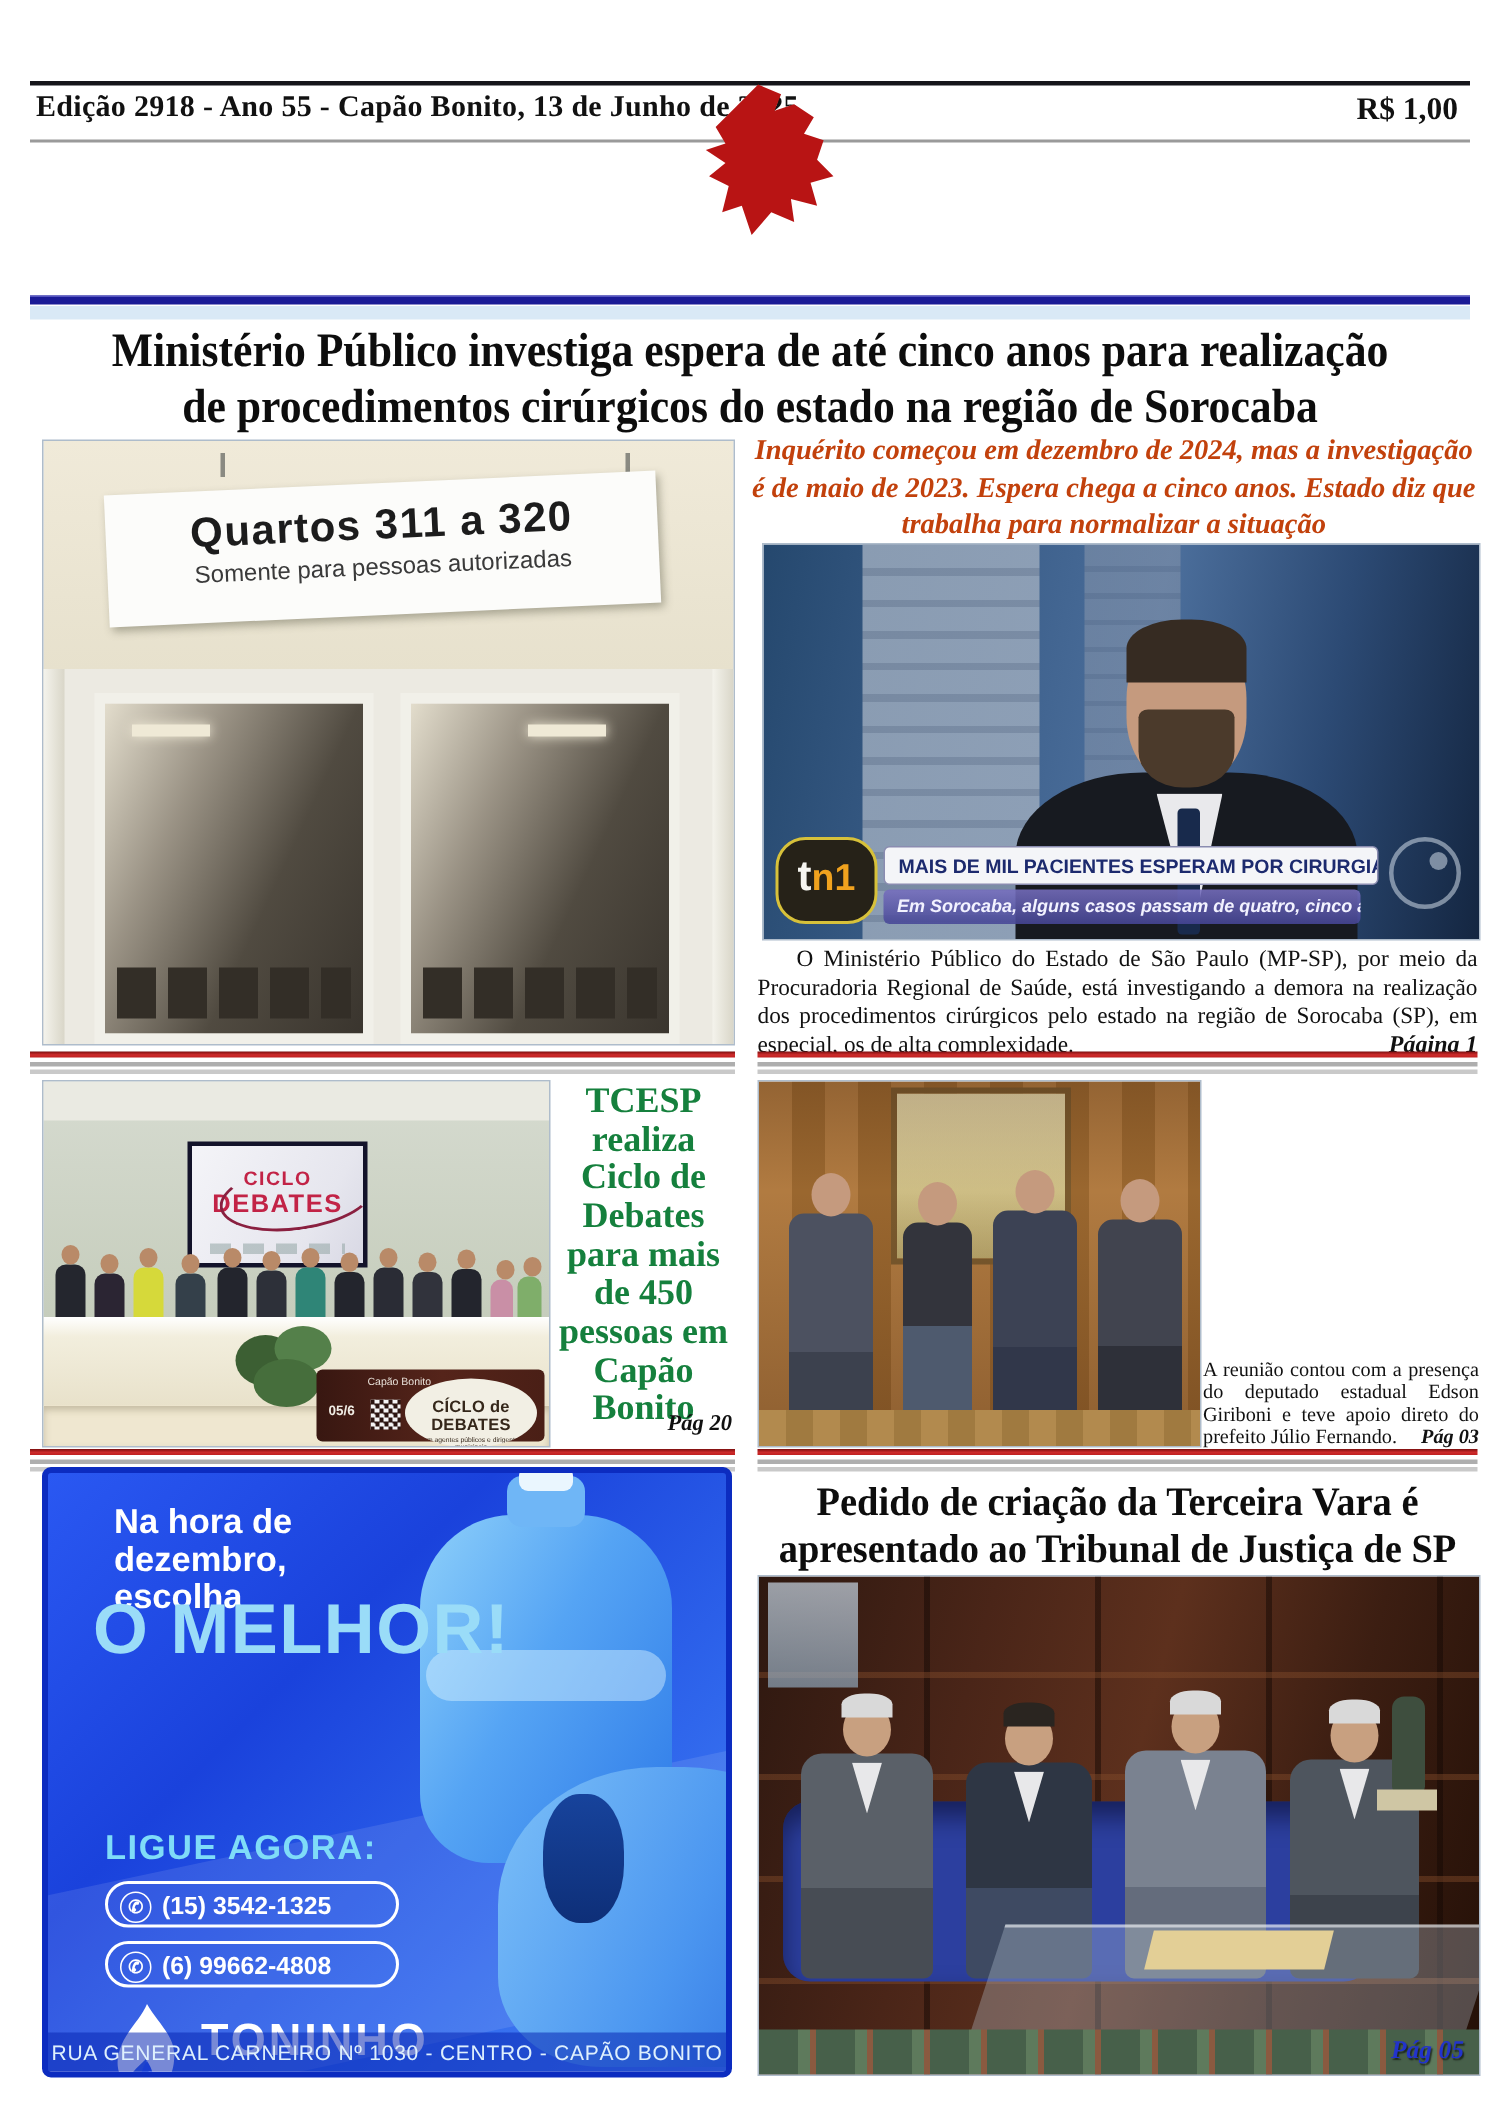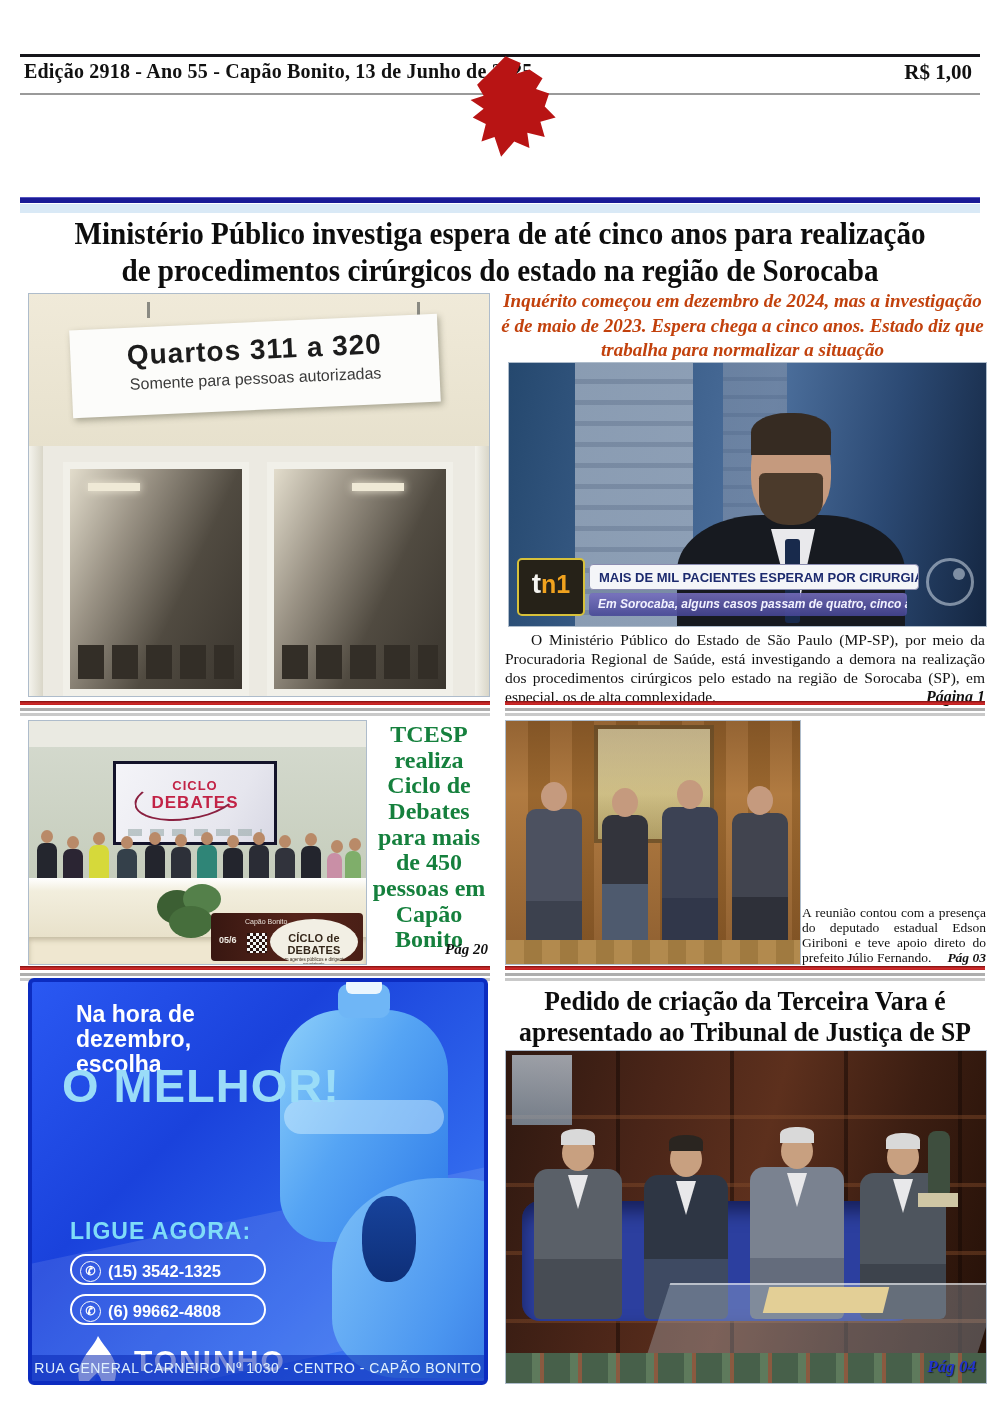--- a/index.html
+++ b/index.html
@@ -62,21 +62,21 @@
   .b2{left:214px;width:64px;opacity:.65;background:repeating-linear-gradient(180deg,#7e8fa8 0 14px,#6f809a 14px 18px);}
   .tv-suit{left:168px;top:152px;width:228px;height:111px;background:#171a20;border-radius:95px 95px 0 0/62px;}
   .tv-shirt{left:262px;top:166px;width:44px;height:92px;background:#e9e9ec;
         clip-path:polygon(0 0,100% 0,55% 100%);}
   .tv-tie{left:276px;top:176px;width:15px;height:84px;background:#182a4c;border-radius:3px;}
   .tv-head{left:242px;top:58px;width:80px;height:102px;background:#c59a7e;border-radius:44%;}
   .tv-hair{left:242px;top:50px;width:80px;height:42px;background:#362b22;border-radius:46% 46% 0 0;}
   .tv-beard{left:250px;top:110px;width:64px;height:52px;background:#4b3a2b;border-radius:10% 10% 46% 46%;}
   .lower3{left:8px;bottom:8px;right:8px;height:60px;}
   .tn1-box{left:0;bottom:2px;width:64px;height:54px;background:#262218;border:2px solid #d7c13a;
-        border-radius:5px;text-align:center;line-height:48px;font-family:"Liberation Sans",sans-serif;}
+        border-radius:20px;text-align:center;line-height:48px;font-family:"Liberation Sans",sans-serif;}
   .tn1-t{font-size:28px;font-weight:bold;color:#f5f5f0;}
   .tn1-n1{font-size:25px;font-weight:bold;color:#f0a21e;}
   .bar1{left:72px;bottom:28px;width:330px;height:26px;background:#f4f5f8;border:1px solid #8a8cb0;
         border-radius:4px;font-family:"Liberation Sans",sans-serif;font-size:13px;font-weight:bold;
         color:#1c2a6e;line-height:26px;padding-left:9px;box-sizing:border-box;white-space:nowrap;overflow:hidden;}
   .bar2{left:72px;bottom:2px;width:318px;height:23px;border-radius:4px;
         background:linear-gradient(180deg,rgba(118,110,190,.88),rgba(70,70,150,.88));
         font-family:"Liberation Sans",sans-serif;font-size:12px;font-weight:bold;font-style:italic;
         color:#f2f2ff;line-height:23px;padding-left:9px;box-sizing:border-box;white-space:nowrap;overflow:hidden;}
   .globo{right:4px;bottom:12px;width:42px;height:42px;border:3px solid rgba(225,235,245,.5);border-radius:50%;}
@@ -94,21 +94,21 @@
   .sep .g2{height:3px;background:#c9c9c9;margin-top:2px;}
   .sep1l{left:20px;top:701px;width:470px;}
   .sep1r{left:505px;top:701px;width:480px;}
   .sep2l{left:20px;top:966px;width:470px;}
   .sep2r{left:505px;top:966px;width:480px;}
 
   
   .photo-ciclo{left:28px;top:720px;width:337px;height:243px;
         background:linear-gradient(180deg,#d6dbd0 0%,#c8cfbf 55%,#bcc4b3 100%);}
   .beam{left:0;top:0;width:337px;height:26px;background:#eaeae2;}
-  .screen{left:84px;top:40px;width:164px;height:84px;background:#13132a;padding:3px;box-sizing:border-box;}
+  .screen{left:96px;top:40px;width:120px;height:84px;background:#13132a;padding:3px;box-sizing:border-box;}
   .screen-face{width:100%;height:100%;background:linear-gradient(120deg,#f4f4f8 0%,#e6e6ee 70%,#d8d8e4 100%);
         text-align:center;font-family:"Liberation Sans",sans-serif;position:relative;overflow:hidden;}
   .scr1{margin-top:14px;font-size:13px;font-weight:bold;color:#c22346;letter-spacing:1px;}
   .scr2{font-size:17px;font-weight:bold;color:#c22346;letter-spacing:1px;}
   .swoosh{position:absolute;left:18px;top:12px;width:100px;height:40px;border:2px solid #8a2040;
         border-color:transparent transparent #8a2040 #8a2040;border-radius:50%;transform:rotate(-8deg);}
   .sponsors{position:absolute;bottom:6px;left:12px;right:12px;height:7px;
         background:repeating-linear-gradient(90deg,#9aa 0 14px,transparent 14px 22px);opacity:.6;}
   .fig{position:absolute;width:20px;height:74px;border-radius:7px 7px 0 0;}
   .fig::before{content:"";position:absolute;left:4px;top:-13px;width:12px;height:13px;border-radius:50%;
@@ -410,16 +410,16 @@
       <div class="shirt-v" style="left:37px;top:6px;"></div>
     </div>
     <div class="sit-man hair-gray" style="left:354px;top:122px;width:86px;height:146px;background:linear-gradient(180deg,#4e555e 0 62%,#3d434c 62% 100%);">
       <div class="shirt-v" style="left:33px;top:6px;"></div>
     </div>
     <div class="abs statue"></div>
     <div class="abs statue-base"></div>
     <div class="abs glass-table"></div>
     <div class="abs papers"></div>
     <div class="abs rug"></div>
-    <div class="abs court-pgref">Pág 04</div>
+    <div class="abs court-pgref">Pág 05</div>
   </div>
 
 </div>
 
 </body></html>

